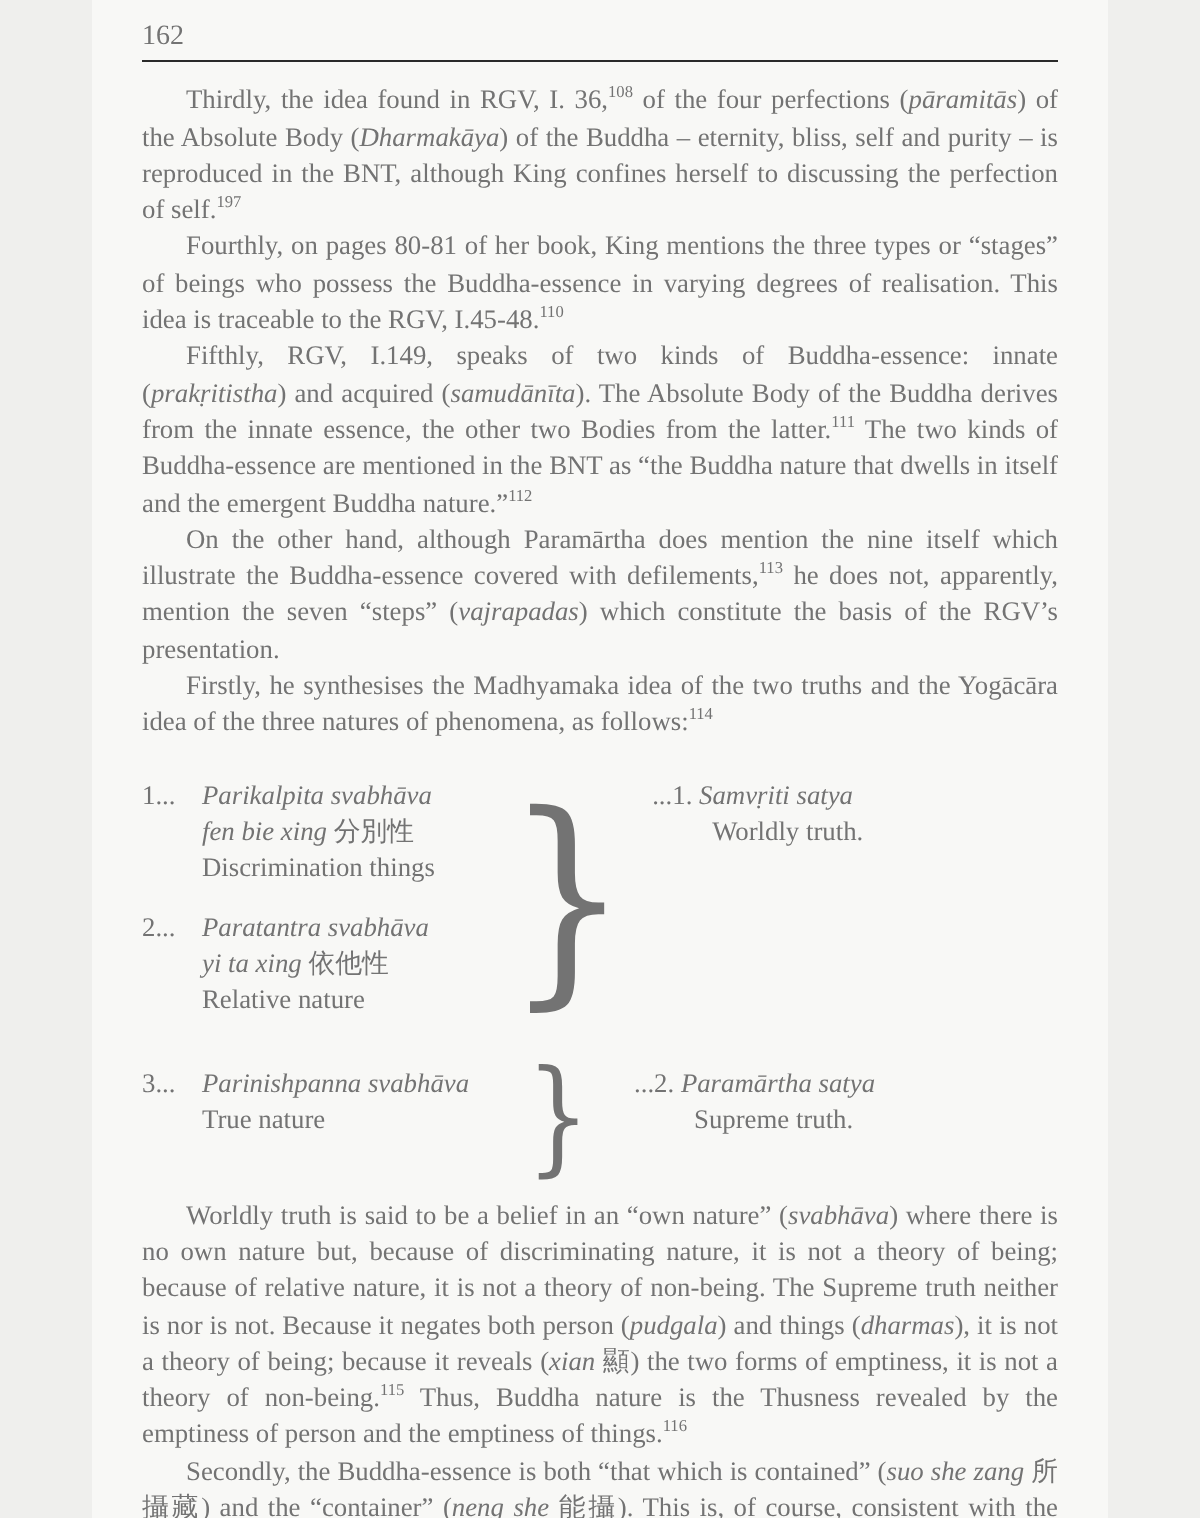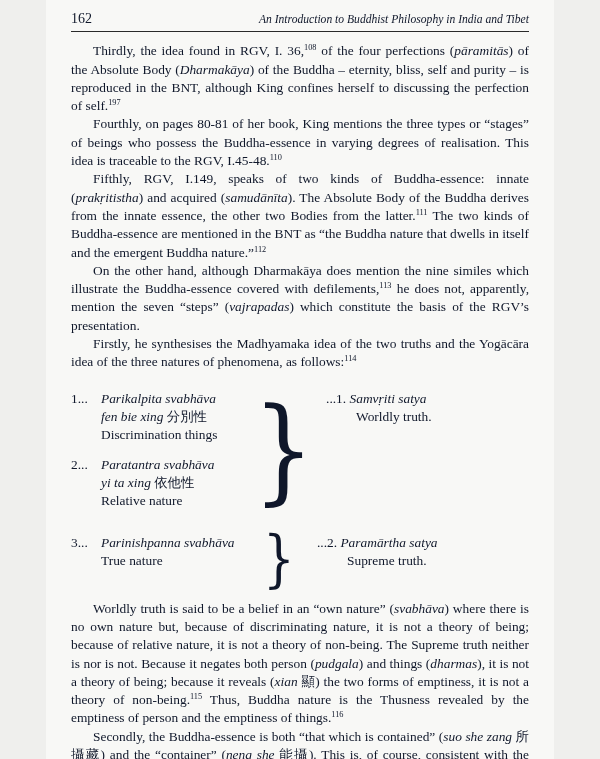--- a/index.html
+++ b/index.html
@@ -5,21 +5,21 @@
   html, body {
     margin: 0;
     padding: 0;
     background: #efefed;
   }
   .page {
     width: 508px;
     height: 759px;
     margin: 0 auto;
     background: #f8f8f6;
-    color: #0f172a;
+    color: #737373;
     font-family: "Liberation Serif", "DejaVu Serif", serif;
     font-size: 13.4px;
     line-height: 18.3px;
     box-sizing: border-box;
     padding: 10px 25px 8px 25px;
     overflow: hidden;
   }
   .page-header {
     display: flex;
     justify-content: space-between;
@@ -100,29 +100,28 @@
     padding-left: 30px;
   }
 </style>
 </head>
 <body>
 
 <div class="page">
 
   <header class="page-header">
     <span class="page-num">162</span>
-    <span class="running-title">An Introduction to Buddhist Philosophy in India and Tibet</span>
   </header>
   <div class="rule"></div>
 
   <main>
     <p class="para"><span>Thirdly, the idea found in RGV, I. 36,</span><sup>108</sup><span> of the four perfections (</span><i>pāramitās</i><span>) of the Absolute Body (</span><i>Dharmakāya</i><span>) of the Buddha – eternity, bliss, self and purity – is reproduced in the BNT, although King confines herself to discussing the perfection of self.</span><sup>197</sup></p>
     <p class="para"><span>Fourthly, on pages 80-81 of her book, King mentions the three types or “stages” of beings who possess the Buddha-essence in varying degrees of realisation. This idea is traceable to the RGV, I.45-48.</span><sup>110</sup></p>
     <p class="para"><span>Fifthly, RGV, I.149, speaks of two kinds of Buddha-essence: innate (</span><i>prakṛitistha</i><span>) and acquired (</span><i>samudānīta</i><span>). The Absolute Body of the Buddha derives from the innate essence, the other two Bodies from the latter.</span><sup>111</sup><span> The two kinds of Buddha-essence are mentioned in the BNT as “the Buddha nature that dwells in itself and the emergent Buddha nature.”</span><sup>112</sup></p>
-    <p class="para"><span>On the other hand, although Dharmakāya does mention the nine similes which illustrate the Buddha-essence covered with defilements,</span><sup>113</sup><span> he does not, apparently, mention the seven “steps” (</span><i>vajrapadas</i><span>) which constitute the basis of the RGV’s presentation.</span></p>
+    <p class="para"><span>On the other hand, although Paramārtha does mention the nine itself which illustrate the Buddha-essence covered with defilements,</span><sup>113</sup><span> he does not, apparently, mention the seven “steps” (</span><i>vajrapadas</i><span>) which constitute the basis of the RGV’s presentation.</span></p>
     <p class="para"><span>Firstly, he synthesises the Madhyamaka idea of the two truths and the Yogācāra idea of the three natures of phenomena, as follows:</span><sup>114</sup></p>
 
     <section class="diagram">
 
       <div class="diagram-group">
         <div class="diagram-items">
           <div class="diagram-item">
             <div class="item-line"><span class="item-num">1...</span><span><i>Parikalpita svabhāva</i></span></div>
             <div class="item-line sub-line"><i>fen bie xing </i><span>分別性</span></div>
             <div class="item-line sub-line"><span>Discrimination things</span></div>

